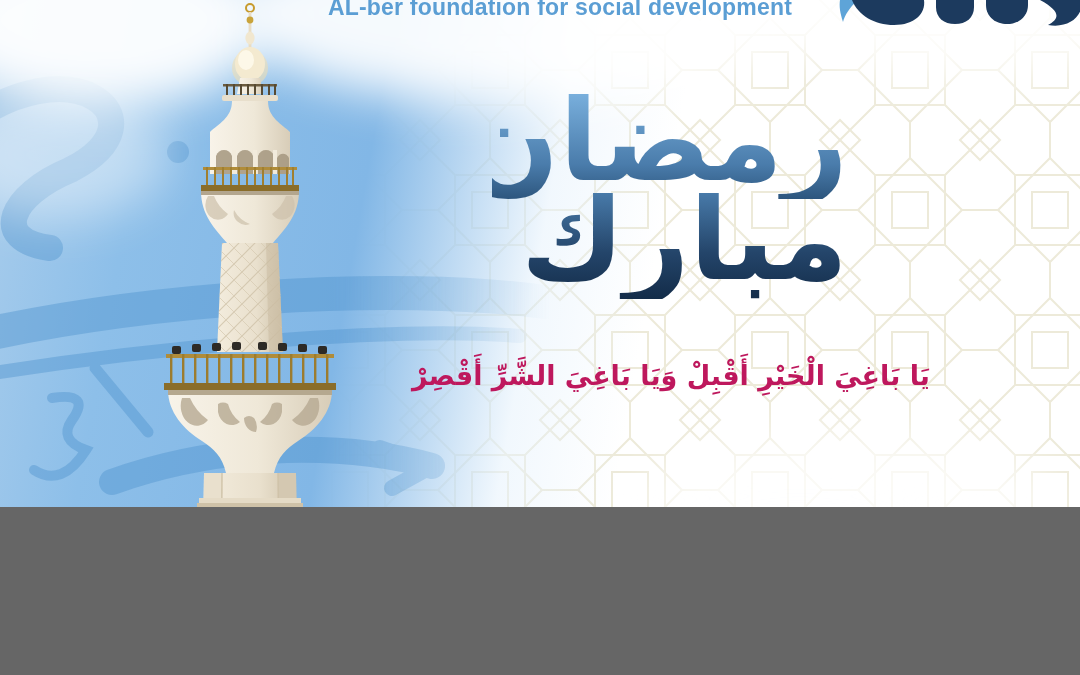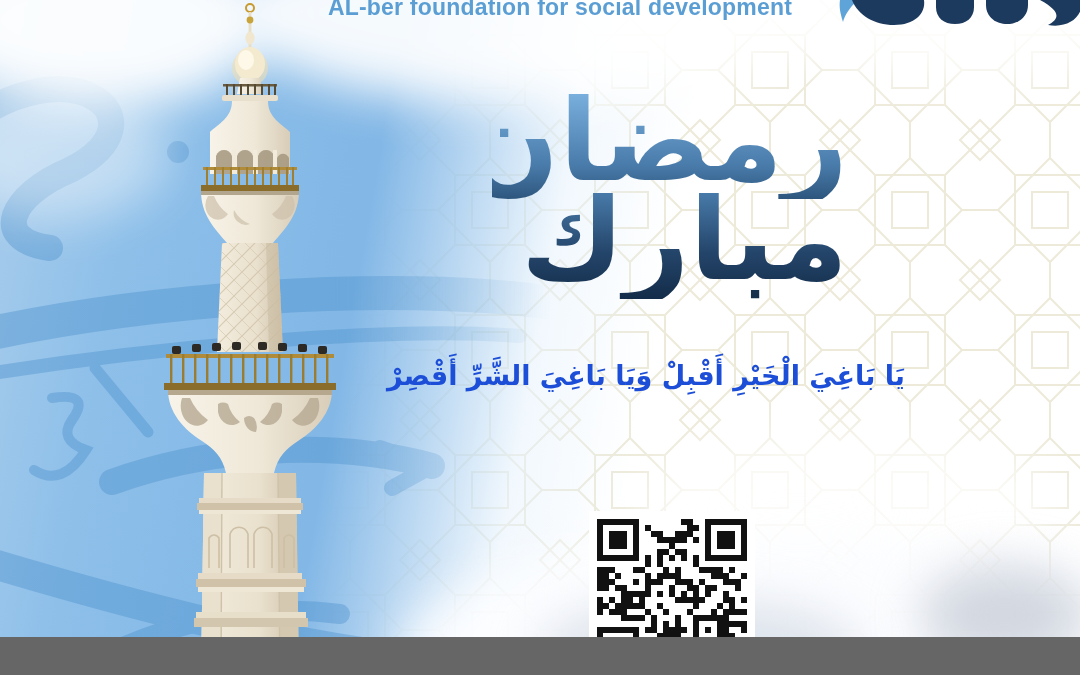--- a/index.html
+++ b/index.html
@@ -1,17 +1,17 @@
 <!DOCTYPE html>
 <html><head>
 <meta charset="utf-8">
 <style>
   html,body{margin:0;padding:0;background:#666;}
   .canvas{
-    position:relative;width:1080px;height:637px;overflow:hidden;
+    position:relative;width:1080px;height:507px;overflow:hidden;
     background:#ffffff;font-family:"Liberation Sans",sans-serif;
   }
   
   .pattern-layer{
     position:absolute;inset:0;z-index:1;
     -webkit-mask-image:linear-gradient(to right,transparent 14%,rgba(0,0,0,.5) 30%,#000 44%);
     mask-image:linear-gradient(to right,transparent 14%,rgba(0,0,0,.5) 30%,#000 44%);
   }
   .sky-layer{
     position:absolute;inset:0;z-index:2;
@@ -41,23 +41,23 @@
   }
   .greeting{
     position:absolute;left:492px;top:84px;width:356px;z-index:9;
     direction:rtl;text-align:right;font-family:"DejaVu Sans",sans-serif;font-weight:bold;
   }
   .greeting .line{display:block;font-size:113px;line-height:1.02;
     -webkit-background-clip:text;background-clip:text;color:transparent;}
   .greeting .g1{background-image:linear-gradient(180deg,#7fb6e3 0%,#4a7cab 70%,#2d567e 100%);}
   .greeting .g2{background-image:linear-gradient(180deg,#4e83b4 0%,#24456a 60%,#132c49 100%);margin-top:-16px;}
   .hadith{
-    position:absolute;left:405px;top:360px;width:500px;z-index:9;
+    position:absolute;left:430px;top:360px;width:500px;z-index:9;
     direction:rtl;text-align:left;white-space:nowrap;
-    font-family:"DejaVu Sans",sans-serif;font-weight:bold;font-size:27px;color:#1d4ed8;
+    font-family:"DejaVu Sans",sans-serif;font-weight:bold;font-size:27px;color:#be185d;
   }
   
   .qr-box{position:absolute;left:589px;top:511px;width:166px;height:166px;z-index:9;
     background:#fff;display:flex;align-items:center;justify-content:center;}
 </style>
 </head>
 <body>
 
 <div class="canvas">
 

